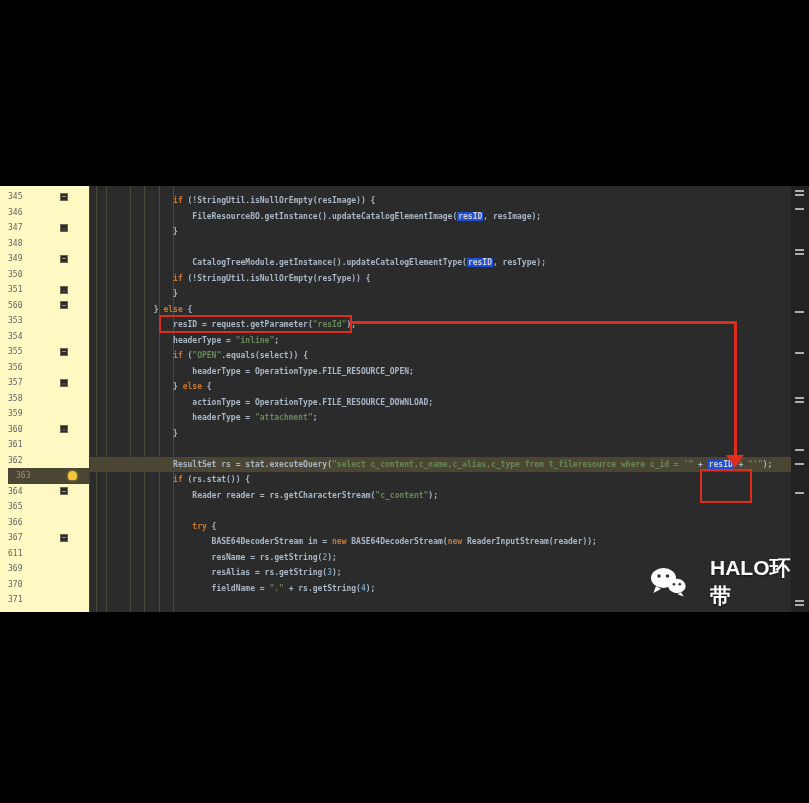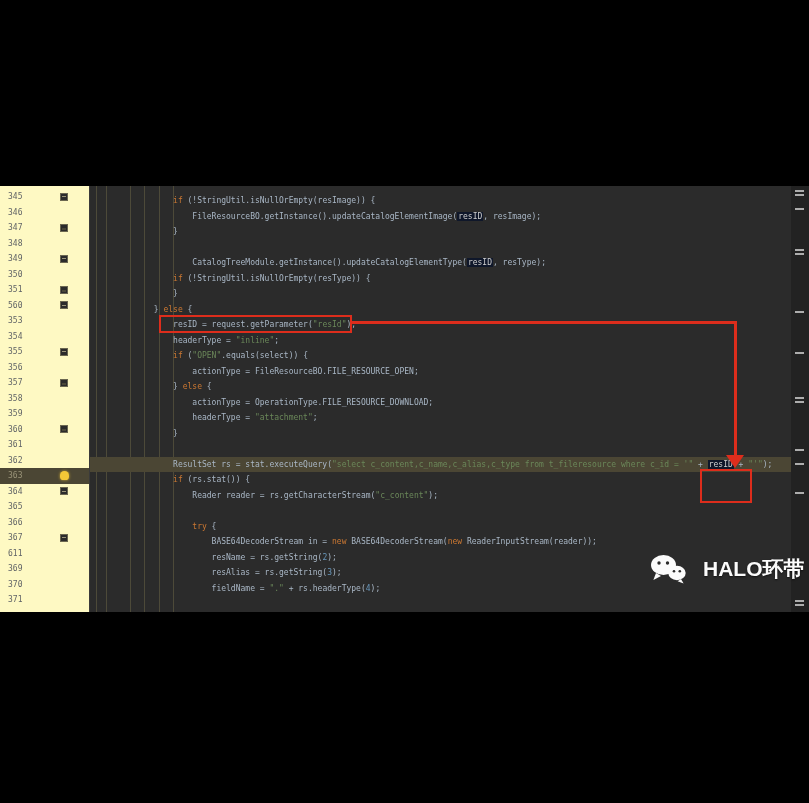--- a/index.html
+++ b/index.html
@@ -14,21 +14,21 @@
     background:#2b2b2b; display:flex; overflow:hidden;
   }
   .gutter {
     width:90px; background:#fef9c3; border-right:1px solid #3a3a3a;
     padding-top:3px; position:relative; flex:none;
   }
   .gutter-row {
     height:15.5px; position:relative; display:flex; align-items:center;
     font-size:8px; color:#606366;
   }
-  .gutter-row.current { background:#4b4634; color:#9a9378; }
+  .gutter-row.current { background:#4b4634; color:#9a9378;margin-left:8px; }
   .lineno { padding-left:8px; width:34px; }
   .fold {
     position:absolute; left:60px; top:3.5px; width:8px; height:8px;
     border:1px solid #6b6750; background:#2b2b2b;
   }
   .fold.start::after {
     content:""; position:absolute; left:1px; right:1px; top:2.5px;
     border-top:1px solid #9a9478;
   }
   .fold.end::after {
@@ -36,49 +36,49 @@
     background:#4a4738;
   }
   .bulb {
     position:absolute; left:60px; top:3px; width:9px; height:9px;
     background:#f3c737; border-radius:50% 50% 40% 40%;
     box-shadow:0 0 3px rgba(243,199,55,.8);
   }
   .code-area { flex:1; position:relative; overflow:hidden; }
   .guides { position:absolute; top:0; bottom:0; left:0; right:0; }
   .guide { position:absolute; top:0; bottom:0; width:1px; background:#4d4a39; }
-  .code-lines { position:relative; padding:7px 0 16px 6px; }
+  .code-lines { position:relative; padding:7px 0 16px 6px;font-weight:bold; }
   .code-row {
     height:15.5px; line-height:15.5px; font-size:8px; white-space:pre;
     color:#a9b7c6;
   }
   .code-row.current { background:#4b4634; margin-left:-6px; padding-left:6px; }
   .tok-p { color:#a9b7c6; }
   .tok-k { color:#cc7832; }
   .tok-s { color:#6a8759; }
   .tok-n { color:#6897bb; }
-  .tok-o { background:#0f172a; color:#cfcfcf; padding:0 1px; }
+  .tok-o { background:#1d4ed8; color:#cfcfcf; padding:0 1px; }
   .stripe { width:18px; flex:none; background:#222222; position:relative; }
   .mark { position:absolute; left:4px; width:9px; height:2px; background:#adadad; }
   
   .ann-box { position:absolute; border:2px solid #dd2d1c; z-index:5; }
   .ann-box-1 { left:159px; top:315px; width:193px; height:18px; }
   .ann-box-2 { left:700px; top:469px; width:52px; height:34px; }
   .ann-seg { position:absolute; background:#dd2d1c; z-index:5; }
   .ann-arrow-h { left:352px; top:321px; width:385px; height:3px; }
   .ann-arrow-v { left:734px; top:321px; width:3px; height:135px; }
   .ann-arrow-head {
     position:absolute; left:726px; top:455px; width:0; height:0; z-index:5;
     border-left:9px solid transparent; border-right:9px solid transparent;
     border-top:13px solid #dd2d1c;
   }
   
   .watermark {
     position:absolute; left:650px; top:554px; z-index:6;
-    display:flex; align-items:center; gap:17px;
+    display:flex; align-items:center; gap:24px;
     font-family:"Liberation Sans", sans-serif; font-weight:bold;
     font-size:21px; color:#fbfbfb; text-shadow:0 1px 2px rgba(0,0,0,.6);
   }
 </style>
 </head>
 <body>
 
 <div class="screen">
 
   <div class="editor">
@@ -190,35 +190,35 @@
           <div class="code-row"><span class="tok-p">                    FileResourceBO.getInstance().updateCatalogElementImage(</span><span class="tok-o">resID</span><span class="tok-p">, resImage);</span></div>
           <div class="code-row"><span class="tok-p">                }</span></div>
           <div class="code-row"></div>
           <div class="code-row"><span class="tok-p">                    CatalogTreeModule.getInstance().updateCatalogElementType(</span><span class="tok-o">resID</span><span class="tok-p">, resType);</span></div>
           <div class="code-row"><span class="tok-p">                </span><span class="tok-k">if</span><span class="tok-p"> (!StringUtil.isNullOrEmpty(resType)) {</span></div>
           <div class="code-row"><span class="tok-p">                }</span></div>
           <div class="code-row"><span class="tok-p">            } </span><span class="tok-k">else</span><span class="tok-p"> {</span></div>
           <div class="code-row"><span class="tok-p">                resID = request.getParameter(</span><span class="tok-s">"resId"</span><span class="tok-p">);</span></div>
           <div class="code-row"><span class="tok-p">                headerType = </span><span class="tok-s">"inline"</span><span class="tok-p">;</span></div>
           <div class="code-row"><span class="tok-p">                </span><span class="tok-k">if</span><span class="tok-p"> (</span><span class="tok-s">"OPEN"</span><span class="tok-p">.equals(select)) {</span></div>
-          <div class="code-row"><span class="tok-p">                    actionType = FileResourceBO.FILE_RESOURCE_OPEN;</span></div>
+          <div class="code-row"><span class="tok-p">                    headerType = OperationType.FILE_RESOURCE_OPEN;</span></div>
           <div class="code-row"><span class="tok-p">                } </span><span class="tok-k">else</span><span class="tok-p"> {</span></div>
           <div class="code-row"><span class="tok-p">                    actionType = OperationType.FILE_RESOURCE_DOWNLOAD;</span></div>
           <div class="code-row"><span class="tok-p">                    headerType = </span><span class="tok-s">"attachment"</span><span class="tok-p">;</span></div>
           <div class="code-row"><span class="tok-p">                }</span></div>
           <div class="code-row"></div>
           <div class="code-row current"><span class="tok-p">                ResultSet rs = stat.executeQuery(</span><span class="tok-s">"select c_content,c_name,c_alias,c_type from t_fileresource where c_id = '"</span><span class="tok-p"> + </span><span class="tok-o">resID</span><span class="tok-p"> + </span><span class="tok-s">"'"</span><span class="tok-p">);</span></div>
           <div class="code-row"><span class="tok-p">                </span><span class="tok-k">if</span><span class="tok-p"> (rs.stat()) {</span></div>
           <div class="code-row"><span class="tok-p">                    Reader reader = rs.getCharacterStream(</span><span class="tok-s">"c_content"</span><span class="tok-p">);</span></div>
           <div class="code-row"></div>
           <div class="code-row"><span class="tok-p">                    </span><span class="tok-k">try</span><span class="tok-p"> {</span></div>
           <div class="code-row"><span class="tok-p">                        BASE64DecoderStream in = </span><span class="tok-k">new</span><span class="tok-p"> BASE64DecoderStream(</span><span class="tok-k">new</span><span class="tok-p"> ReaderInputStream(reader));</span></div>
           <div class="code-row"><span class="tok-p">                        resName = rs.getString(</span><span class="tok-n">2</span><span class="tok-p">);</span></div>
           <div class="code-row"><span class="tok-p">                        resAlias = rs.getString(</span><span class="tok-n">3</span><span class="tok-p">);</span></div>
-          <div class="code-row"><span class="tok-p">                        fieldName = </span><span class="tok-s">"."</span><span class="tok-p"> + rs.headerType(</span><span class="tok-n">4</span><span class="tok-p">);</span></div>
+          <div class="code-row"><span class="tok-p">                        fieldName = </span><span class="tok-s">"."</span><span class="tok-p"> + rs.getString(</span><span class="tok-n">4</span><span class="tok-p">);</span></div>
         </div>
     </div>
     <div class="stripe">
         <div class="mark" style="top: 4px;"></div>
         <div class="mark" style="top: 8px;"></div>
         <div class="mark" style="top: 22px;"></div>
         <div class="mark" style="top: 63px;"></div>
         <div class="mark" style="top: 67px;"></div>
         <div class="mark" style="top: 125px;"></div>
         <div class="mark" style="top: 166px;"></div>

